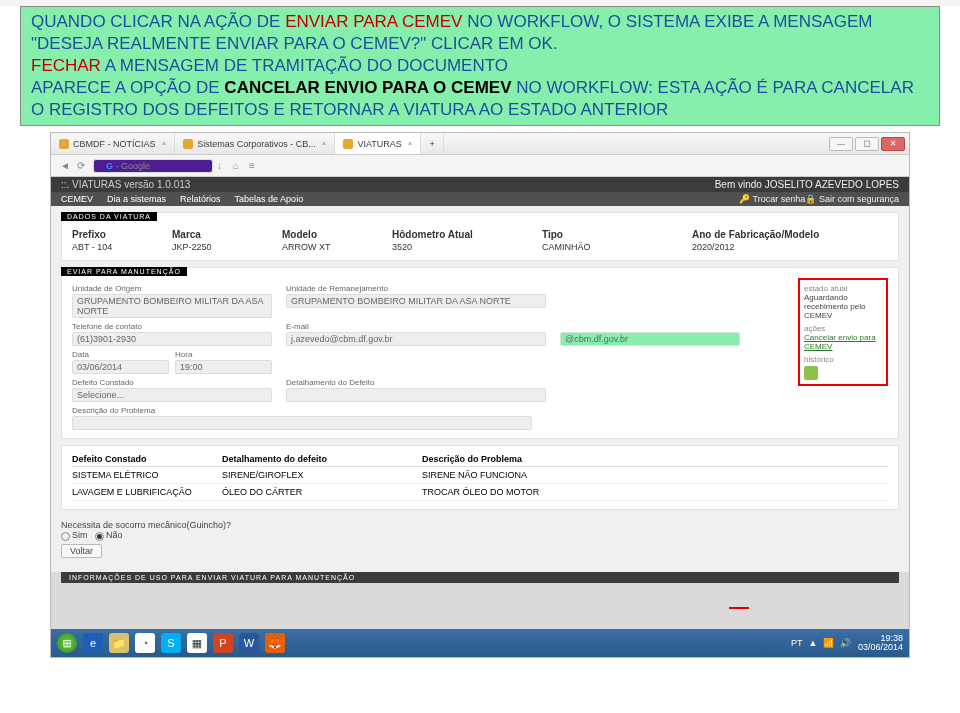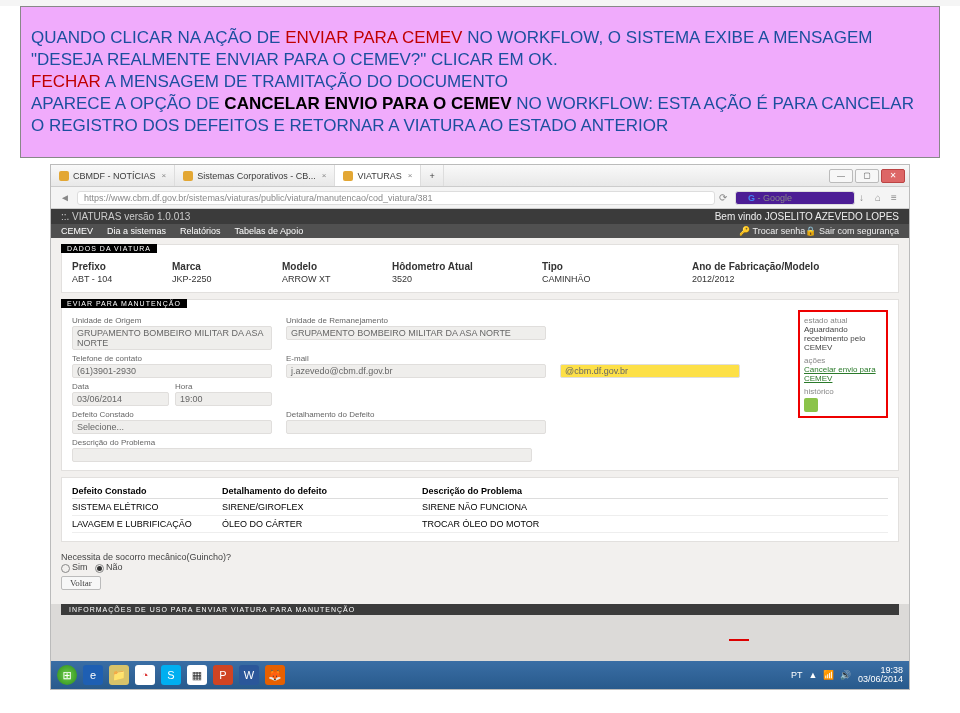--- a/index.html
+++ b/index.html
@@ -1,18 +1,18 @@
 <!DOCTYPE html>
 <html><head>
 <meta charset="utf-8">
 <style>
   * { box-sizing: border-box; margin: 0; padding: 0; }
   body { font-family: Arial, sans-serif; width: 960px; height: 713px; background: #f5f5f5; overflow: hidden; }
   .slide { background: #fff; width: 960px; height: 713px; position: relative; }
-  .instruction-box { border: 1px solid #888; margin: 6px 20px 0 20px; padding: 20px 10px; background: #f0abfc; }
+  .instruction-box { border: 1px solid #888; margin: 6px 20px 0 20px; padding: 4px 10px; background: #86efac; }
   .instruction-box p { font-size: 17px; line-height: 1.3; color: #1b4f9e; font-weight: 500; }
   .instruction-box .red { color: #c00000; }
   .instruction-box .black { color: #000; }
   .screenshot { margin: 6px 50px 0 50px; width: 860px; background: #f2f0ee; border: 1px solid #bbb; position: relative; }
   .win-titlebar { display: flex; height: 22px; background: linear-gradient(#f9f9f9,#e8e8e8); border-bottom: 1px solid #ccc; }
   .win-tab { display: flex; align-items: center; font-size: 9px; color: #3b3b3b; padding: 0 8px; border-right: 1px solid #ddd; gap: 4px; }
   .win-tab .fav { width: 10px; height: 10px; background: #e3a734; border-radius: 2px; }
   .win-tab .x { color: #888; font-size: 8px; margin-left: 2px; }
   .win-controls { margin-left: auto; display: flex; gap: 2px; padding-right: 4px; align-items: center; }
   .win-btn { width: 24px; height: 14px; border: 1px solid #bbb; background: #f7f7f7; border-radius: 2px; display: flex; align-items: center; justify-content: center; font-size: 8px; color: #555; }
@@ -37,21 +37,21 @@
   .form-grid { display: grid; grid-template-columns: 200px 260px 180px; gap: 4px 14px; padding-top:12px; }
   .actions-box { position: absolute; right: 10px; top: 10px; width: 90px; border: 2px solid #e00; background: #fff; font-size: 8px; padding: 4px; }
   .actions-box .atlabel { color: #888; }
   .actions-box .atval { color: #444; margin-bottom: 4px; }
   .actions-box .link { color: #2a7a2a; text-decoration: underline; margin-bottom:4px; display:block;}
   .def-table-heads { display:grid; grid-template-columns: 150px 200px 280px; font-size:9px; font-weight:bold; padding:4px 0 2px 0; border-bottom:1px solid #ddd;}
   .def-row { display:grid; grid-template-columns: 150px 200px 280px; font-size:9px; padding:3px 0; border-bottom:1px solid #eee;}
   .bottom { font-size:9px; color:#444; padding:4px 0;}
   .radio { display:inline-block; width:9px; height:9px; border:1px solid #888; border-radius:50%; margin-right:2px; vertical-align:middle; position:relative;}
   .radio.sel::after { content:''; position:absolute; width:5px; height:5px; background:#333; border-radius:50%; top:1px; left:1px;}
-  .btn { display:inline-block; background:#f7f7f7; border:1px solid #bbb; border-radius:2px; font-size:9px; padding:1px 8px; margin-top:3px;font-family:Liberation Serif, serif;}
+  .btn { display:inline-block; background:#f7f7f7; border:1px solid #bbb; border-radius:2px; font-size:9px; padding:1px 8px; margin-top:3px;}
   .info-bar { background:#3b3b3b; color:#fff; font-size:7px; letter-spacing:1px; padding:2px 8px; margin:0 10px;}
   .taskbar { position:absolute; bottom:0; left:0; right:0; height:28px; background: linear-gradient(#3a6ea5,#285a8c); display:flex; align-items:center; padding:0 6px; gap:6px;}
   .tb-icon { width:20px; height:20px; border-radius:3px; display:flex; align-items:center; justify-content:center; font-size:11px; color:#fff;}
   .tb-start { background: radial-gradient(circle,#6fcf4a,#2a8a1a); border-radius:50%; }
   .tb-right { margin-left:auto; display:flex; align-items:center; gap:6px; color:#fff; font-size:9px;}
   .browser-shell { background:#dcdad8; padding:0; }
   .content-scroll { height: 480px; overflow:hidden; position:relative; }
   .red-dash { position:absolute; right:160px; top:430px; width:20px; height:3px; border-top:2px solid #d00;}
   .hist-ic { width: 14px; height: 14px; background:#8bc34a; border-radius:2px; margin-top:2px;}
 </style>
@@ -91,21 +91,20 @@
           </div>
         <div class="win-tab">+</div>
         <div class="win-controls">
           <div class="win-btn">—</div>
           <div class="win-btn">▢</div>
           <div class="win-btn close">✕</div>
         </div>
       </div>
       <div class="addr-bar">
         <div class="back">◄</div>
-        <div class="url">https://www.cbm.df.gov.br/sistemas/viaturas/public/viatura/manutencao/cod_viatura/381</div>
         <span class="ic">⟳</span>
         <div class="search"><span style="color:#4285f4;font-weight:bold">G</span> - <span>Google</span></div>
         <span class="ic">↓</span>
         <span class="ic">⌂</span>
         <span class="ic">≡</span>
       </div>
 
       <div class="content-scroll">
         <div class="app-header">
           <span class="title">::. VIATURAS versão 1.0.013</span>
@@ -132,21 +131,21 @@
               <span>Hôdometro Atual</span>
               <span>Tipo</span>
               <span>Ano de Fabricação/Modelo</span>
             </div>
             <div class="row-vals">
               <span>ABT - 104</span>
               <span>JKP-2250</span>
               <span>ARROW XT</span>
               <span>3520</span>
               <span>CAMINHÃO</span>
-              <span>2012/2012</span>
+              <span>2020/2012</span>
             </div>
           </div>
 
           <div class="panel" style="min-height:150px;">
             <div class="panel-label">EVIAR PARA MANUTENÇÃO</div>
 
             <div class="actions-box">
               <div class="atlabel">estado atual</div>
               <div class="atval">Aguardando recebimento pelo CEMEV</div>
               <div class="atlabel">ações</div>
@@ -167,21 +166,21 @@
               <div></div>
               <div>
                 <div class="form-label">Telefone de contato</div>
                 <div class="form-val">(61)3901-2930</div>
               </div>
               <div>
                 <div class="form-label">E-mail</div>
                 <div class="form-val">j.azevedo@cbm.df.gov.br</div>
               </div>
               <div style="align-self:end;">
-                <div class="form-val" style="background:#fde047">@cbm.df.gov.br</div>
+                <div class="form-val" style="background:#86efac">@cbm.df.gov.br</div>
               </div>
               <div style="grid-column:1; display:flex; gap:6px;">
                 <div style="flex:1">
                   <div class="form-label">Data</div>
                   <div class="form-val">03/06/2014</div>
                 </div>
                 <div style="flex:1">
                   <div class="form-label">Hora</div>
                   <div class="form-val">19:00</div>
                 </div>

